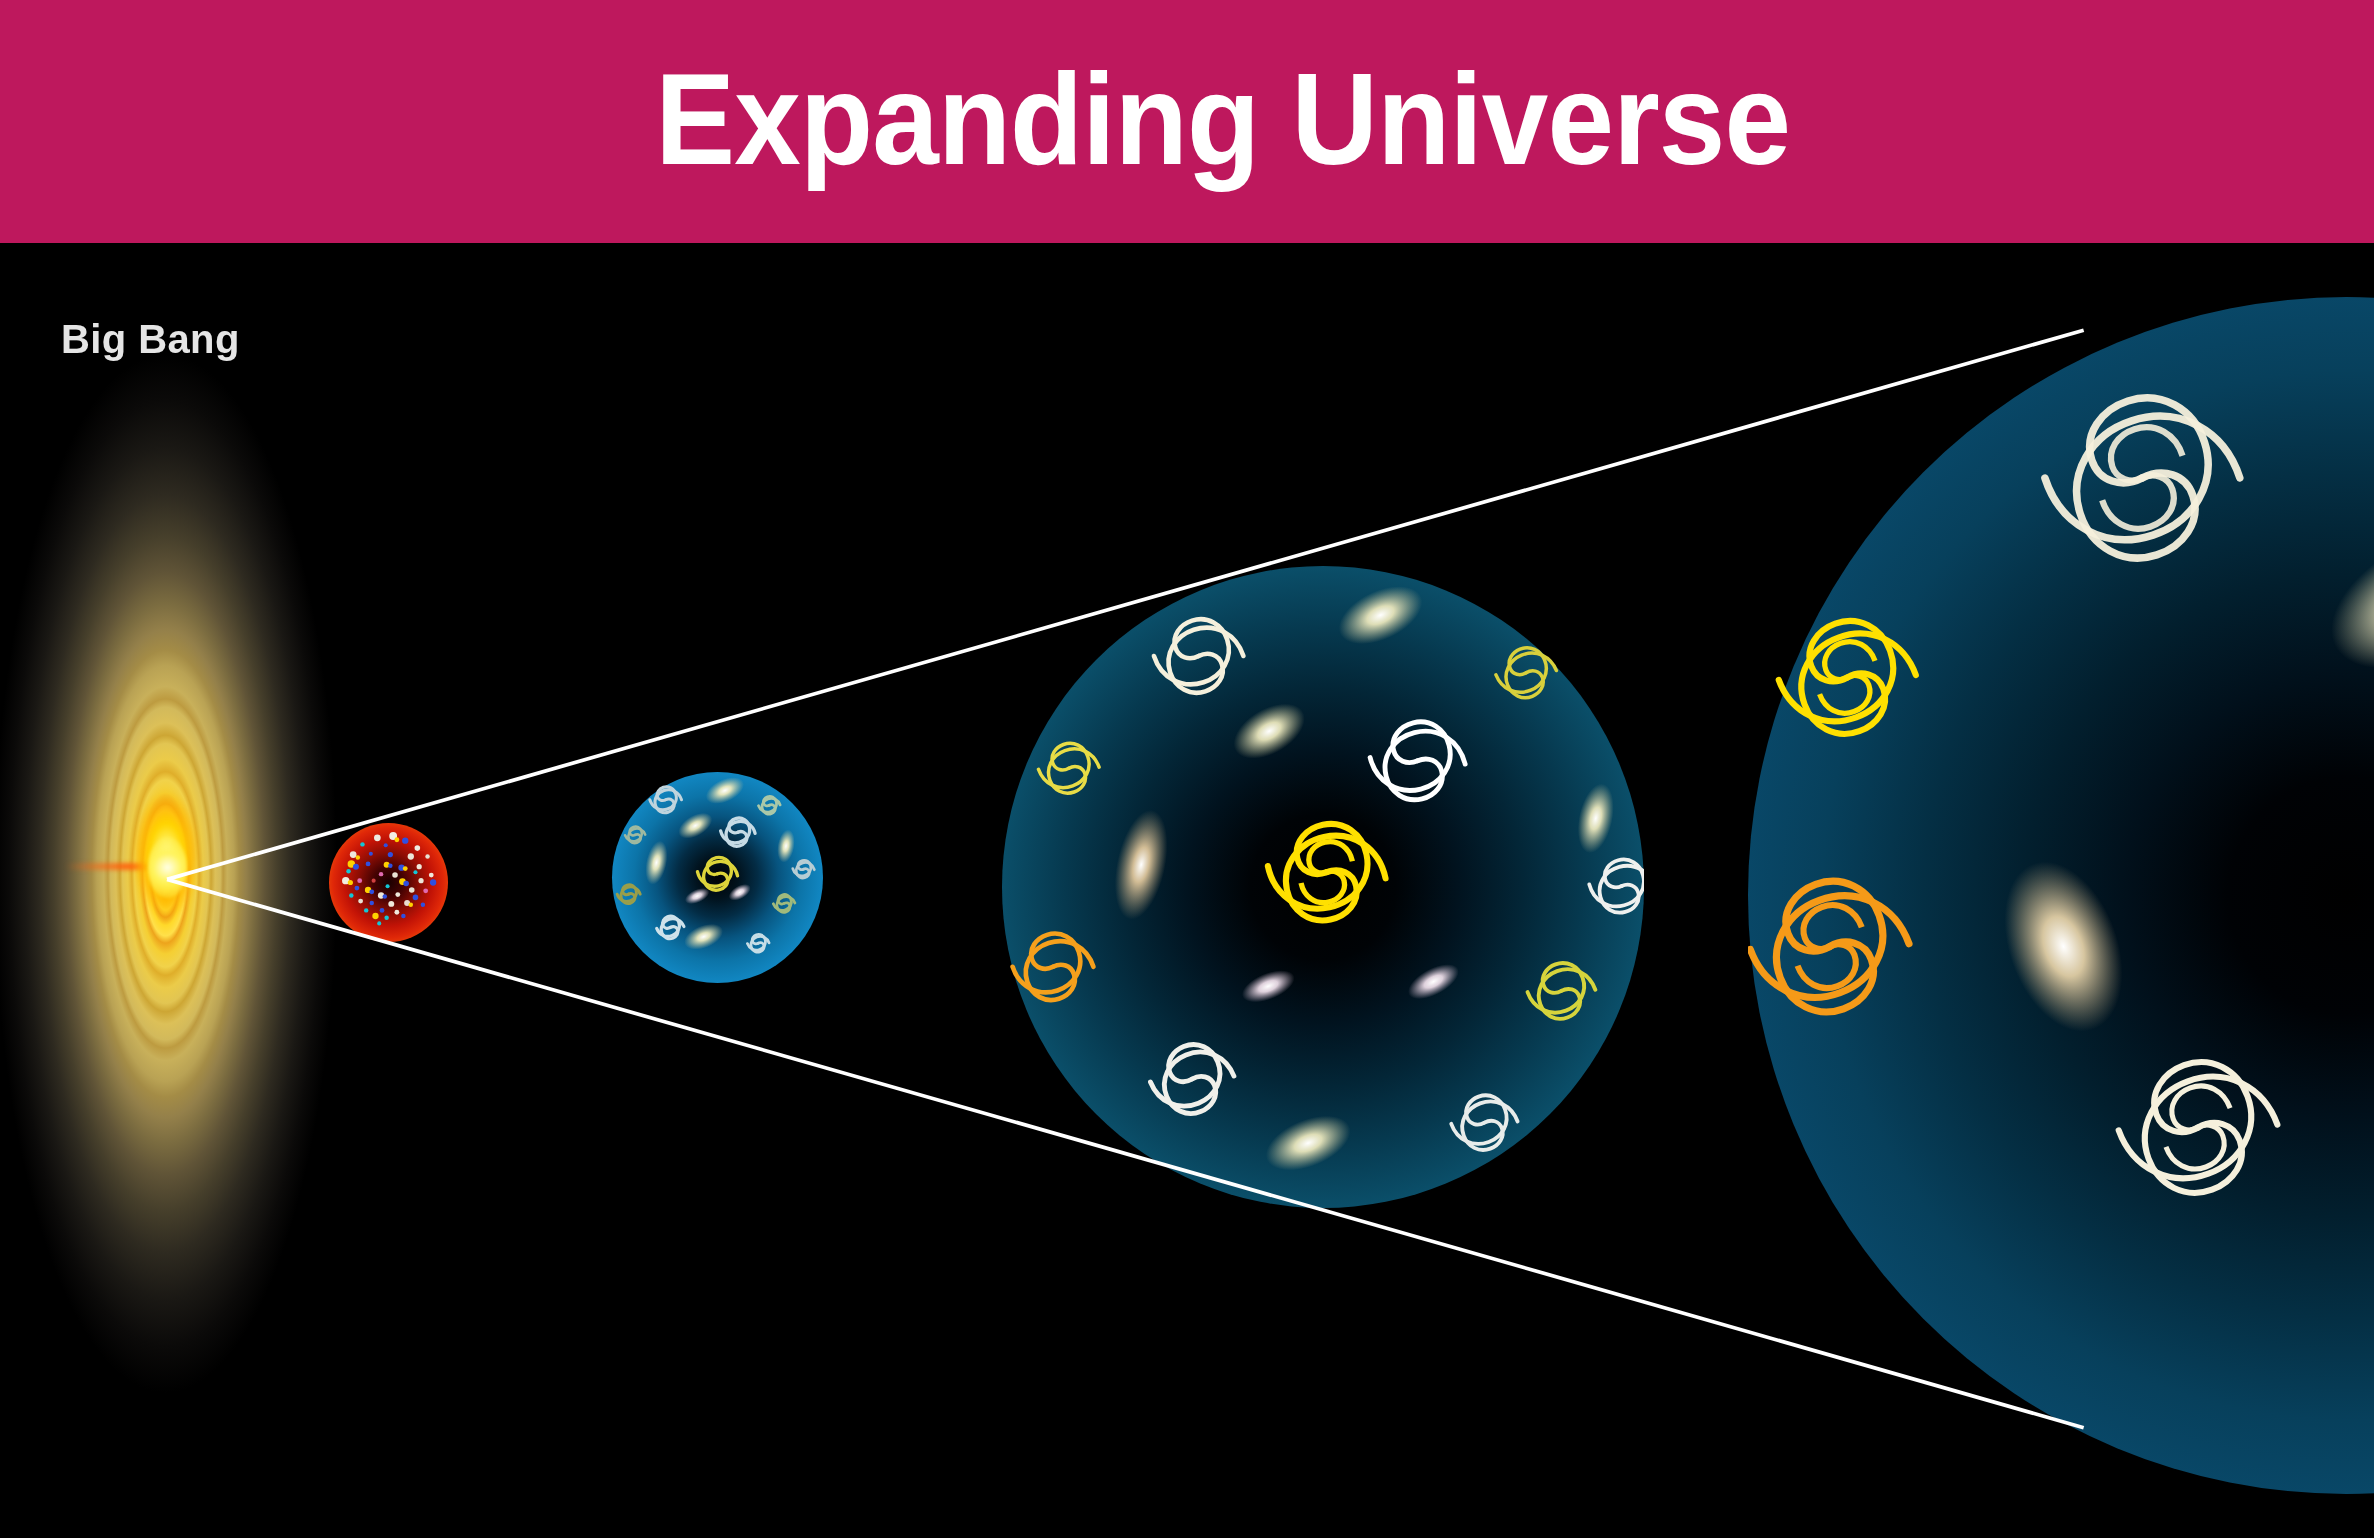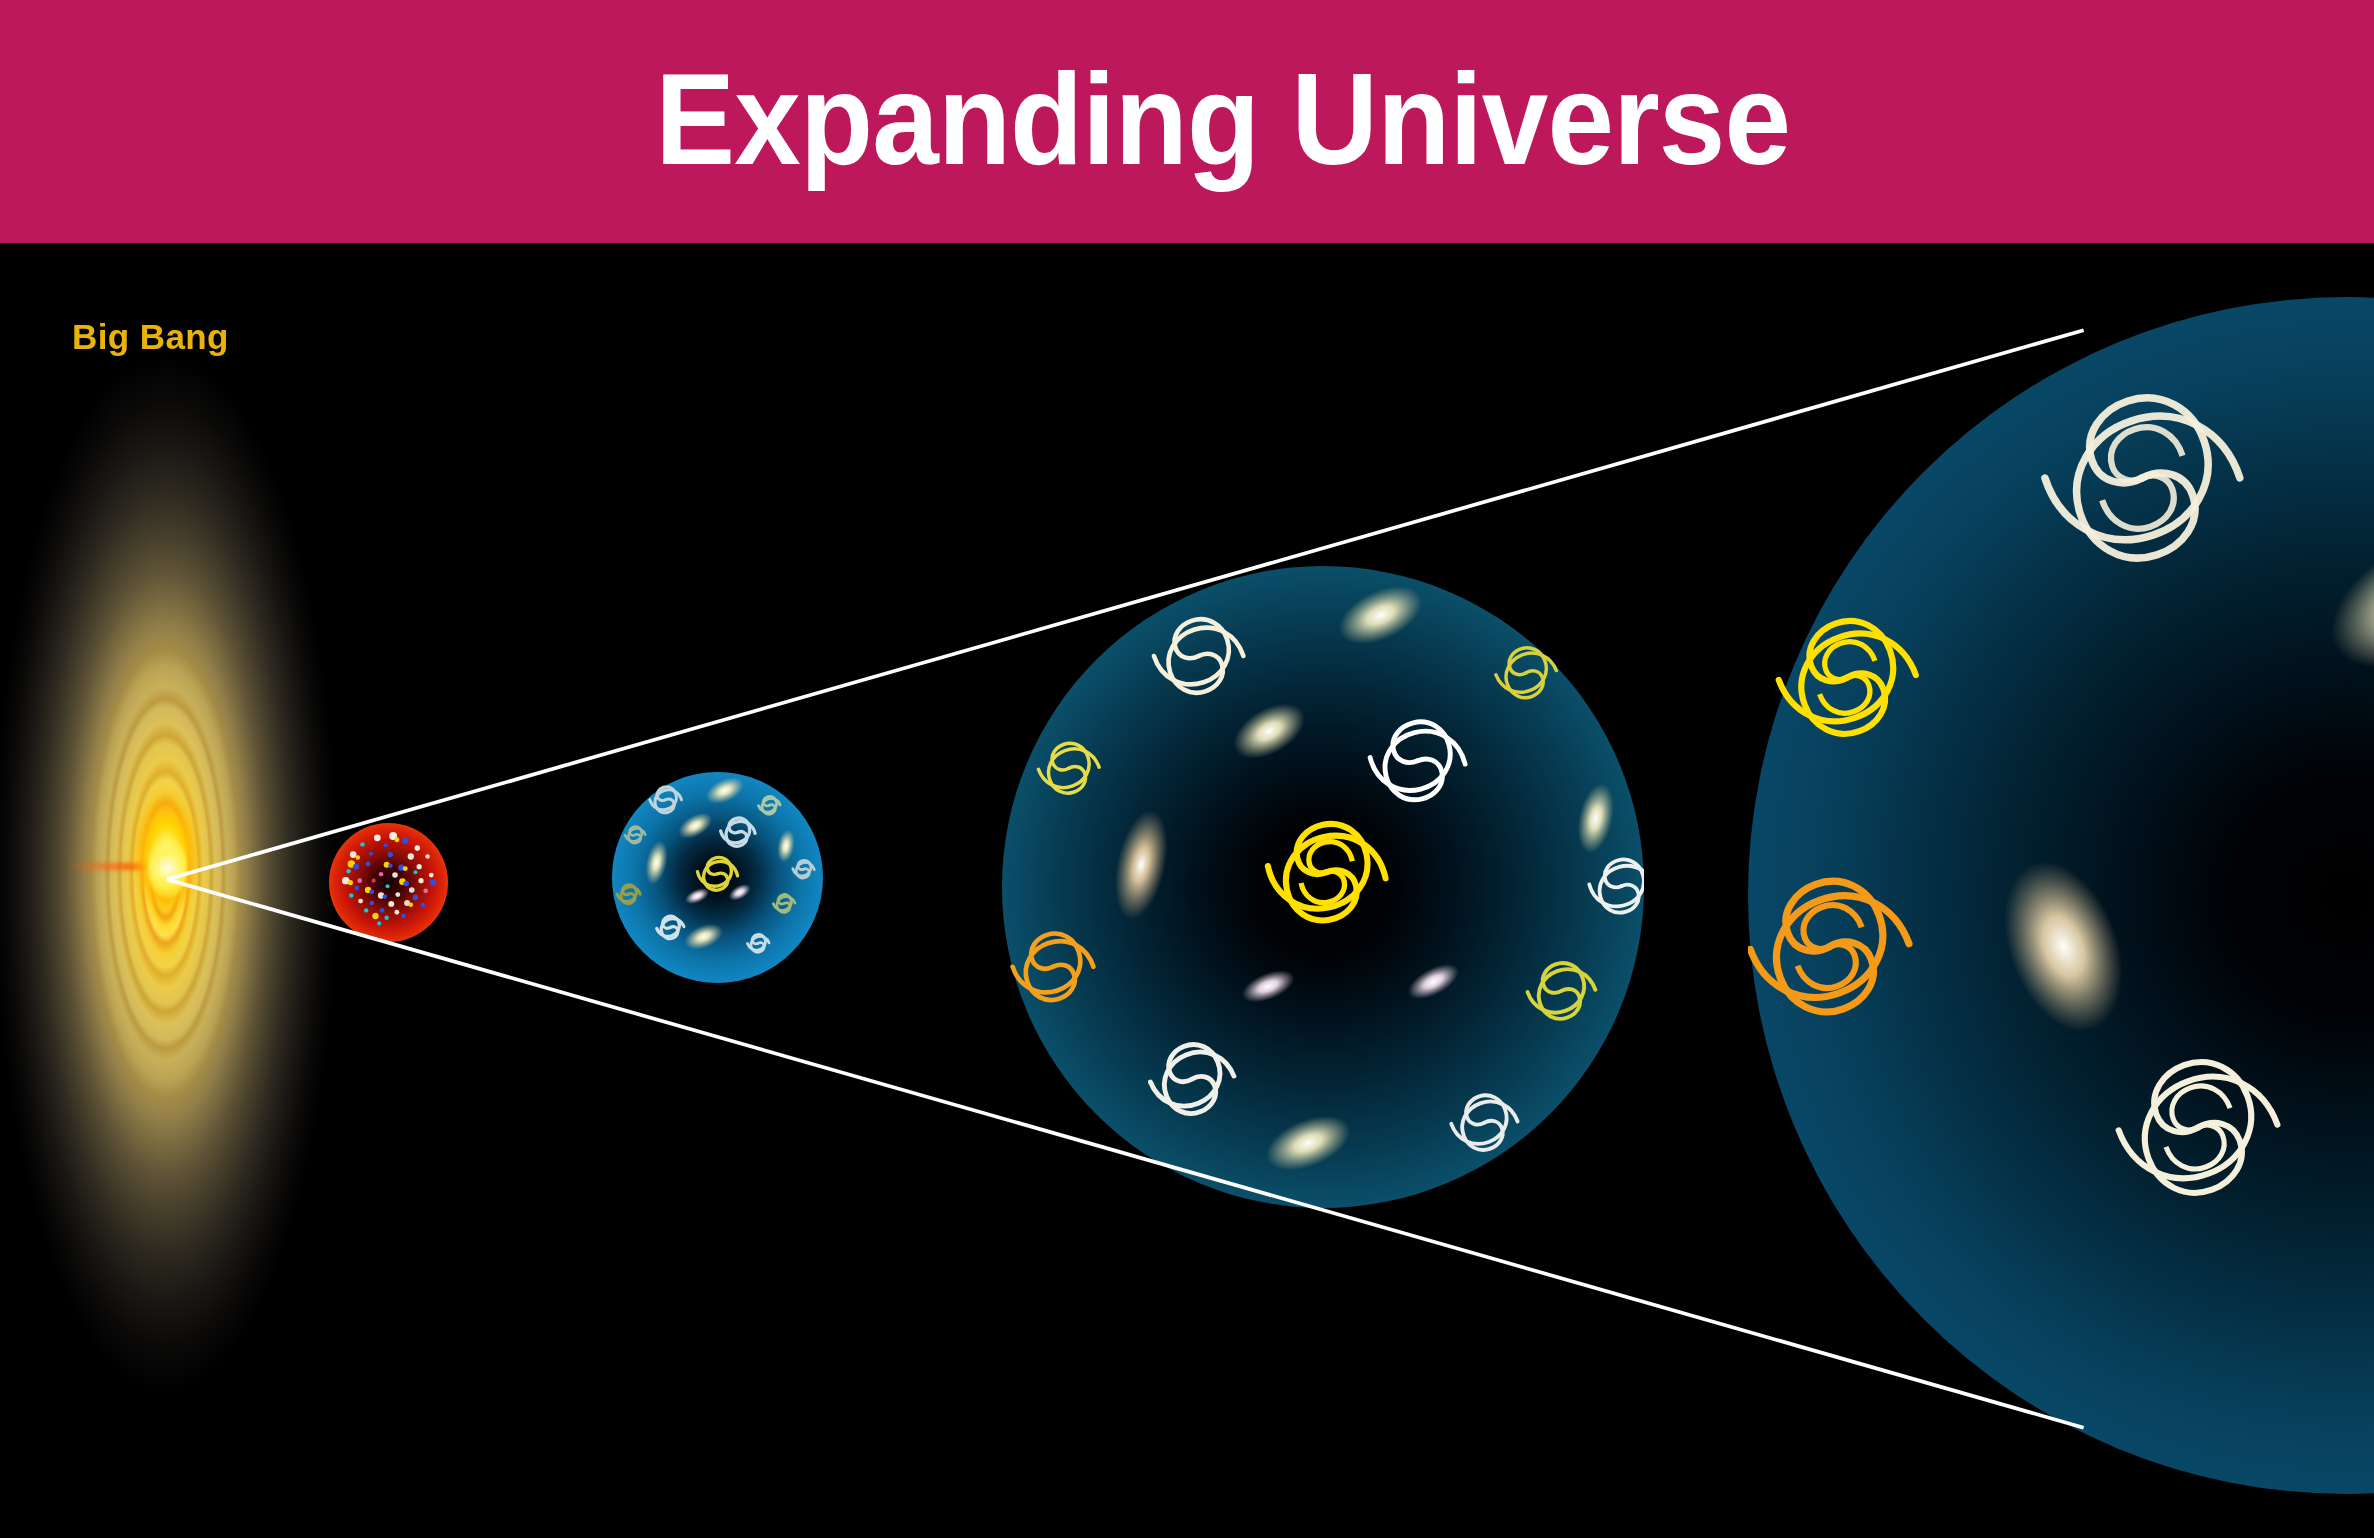--- a/index.html
+++ b/index.html
@@ -35,26 +35,26 @@
     font-size: 130px;
     letter-spacing: -0.9px;
     transform: scaleX(0.92);
     line-height: 1;
     margin-top: -5.6px;
   }
 
   
   #bigbang-label {
     position: absolute;
-    left: 72px;
+    left: 61px;
     top: 317px;
-    color: #eab308;
+    color: #e5e5e5;
     font-family: "Liberation Sans", sans-serif;
     font-weight: bold;
-    font-size: 35px;
+    font-size: 40px;
     letter-spacing: 0.4px;
     z-index: 40;
   }
 
   
   #scene {
     position: absolute;
     left: 0; top: 243px;
     width: 2375px;
     height: 1296px;

